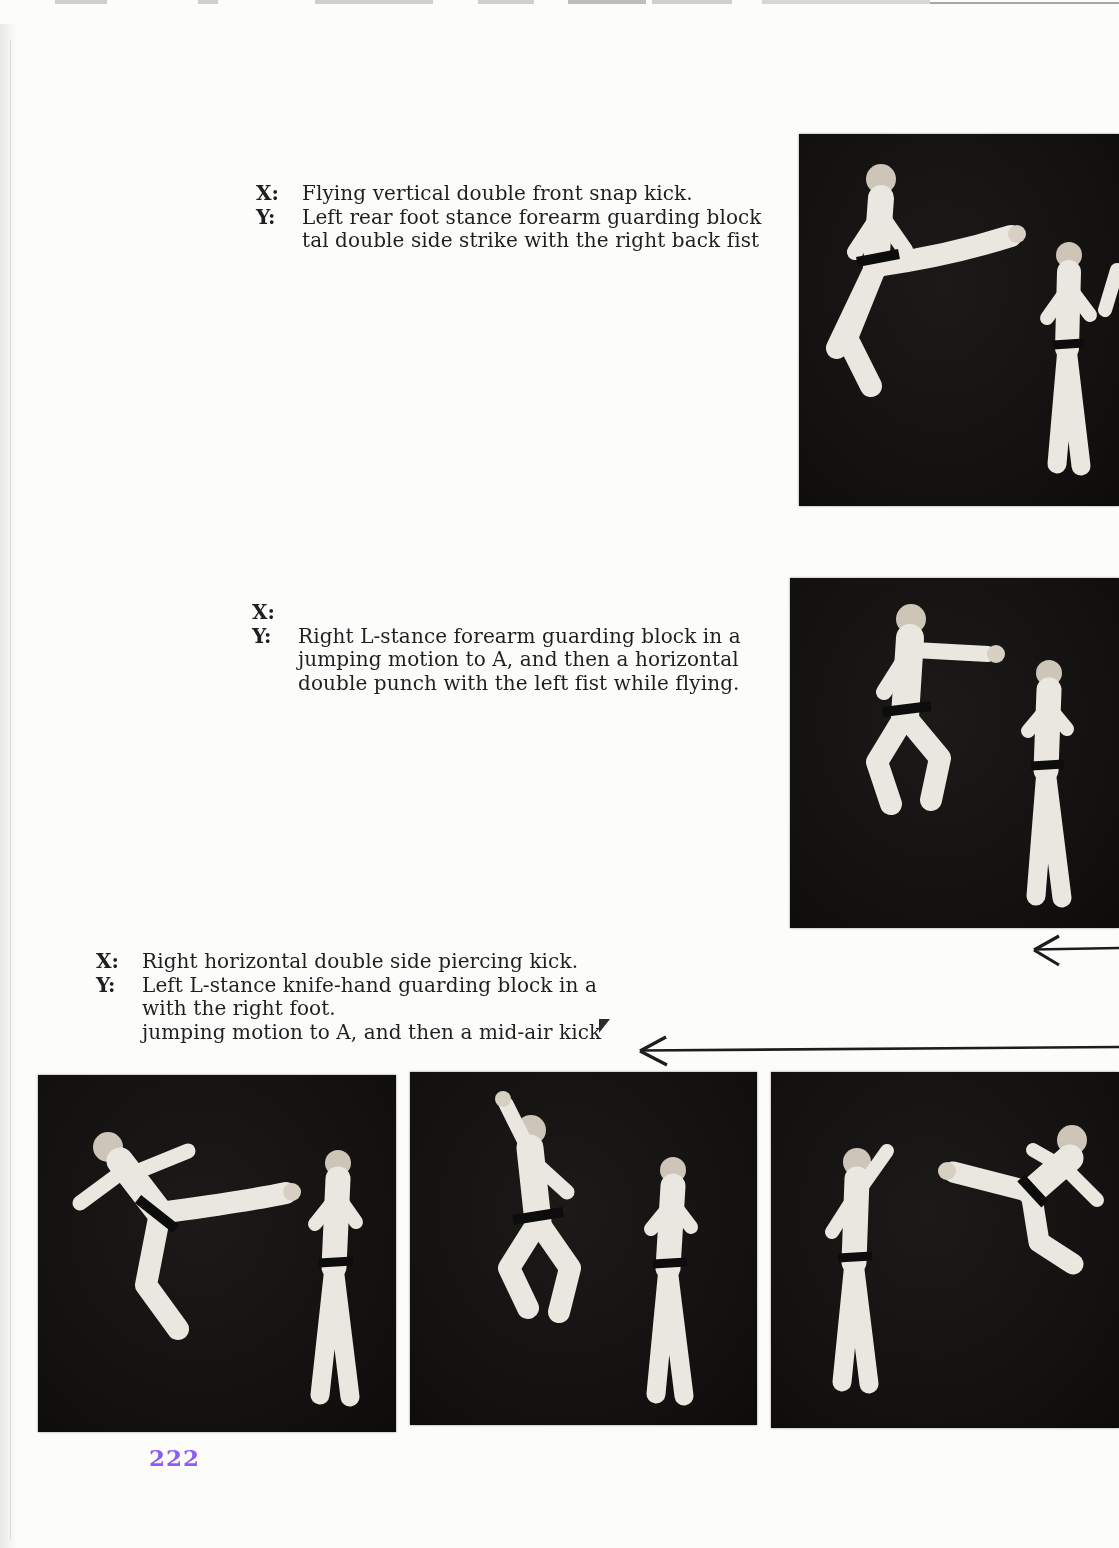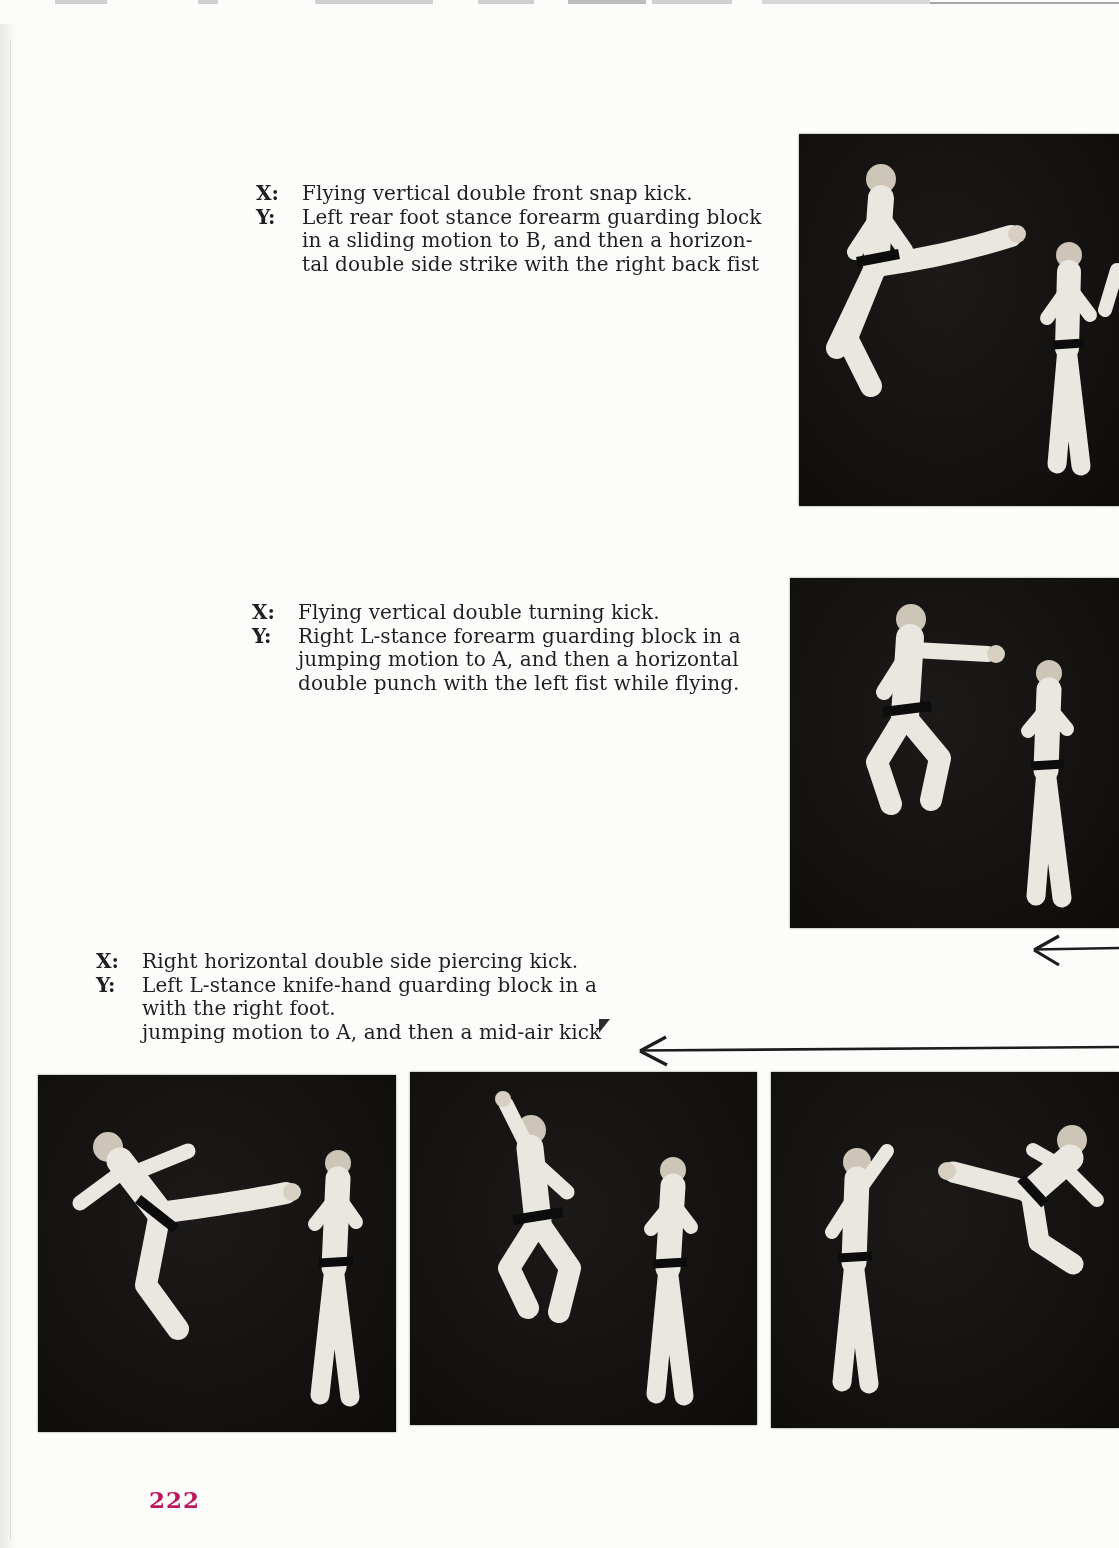--- a/index.html
+++ b/index.html
@@ -43,21 +43,21 @@
   .fig { stroke:#eae7e0; stroke-linecap:round; stroke-linejoin:round; fill:none; }
   .head { fill:#cdc5b7; stroke:none; }
   .belt { stroke:#0c0c0c; stroke-linecap:butt; fill:none; }
   .hand { fill:#d6cfc2; stroke:none; }
   
   .arrow-svg { position:absolute; }
   .arrow-svg path, .arrow-svg line { stroke:#1d1d1d; fill:none; }
   
   .page-number {
     position:absolute; left:149px; top:1444px;
-    font-size:23px; font-weight:700; letter-spacing:1px; color:#be185d;margin-top:42px;
+    font-size:23px; font-weight:700; letter-spacing:1px; color:#8b5cf6;
   }
 </style>
 </head>
 <body>
 
 <div class="page">
 
   <div class="left-edge"></div>
   <div class="left-edge-line"></div>
   <div class="top-dash" style="left:55px;  width:52px;"></div>
@@ -74,32 +74,27 @@
     <div class="irow">
       <span class="ilbl">X:</span>
       <span class="iline">Flying vertical double front snap kick.</span>
     </div>
     <div class="irow">
       <span class="ilbl">Y:</span>
       <span class="iline">Left rear foot stance forearm guarding block</span>
     </div>
     <div class="irow">
       <span class="ilbl"></span>
-      <span class="iline">in a sliding motion to B, and then a horizon-</span>
-    </div>
-    <div class="irow">
-      <span class="ilbl"></span>
       <span class="iline">tal double side strike with the right back fist</span>
     </div>
   </div>
 
   <div class="instr-block" style="left:252px; top:601px;">
     <div class="irow">
       <span class="ilbl">X:</span>
-      <span class="iline">Flying vertical double turning kick.</span>
     </div>
     <div class="irow">
       <span class="ilbl">Y:</span>
       <span class="iline">Right L-stance forearm guarding block in a</span>
     </div>
     <div class="irow">
       <span class="ilbl"></span>
       <span class="iline">jumping motion to A, and then a horizontal</span>
     </div>
     <div class="irow">

